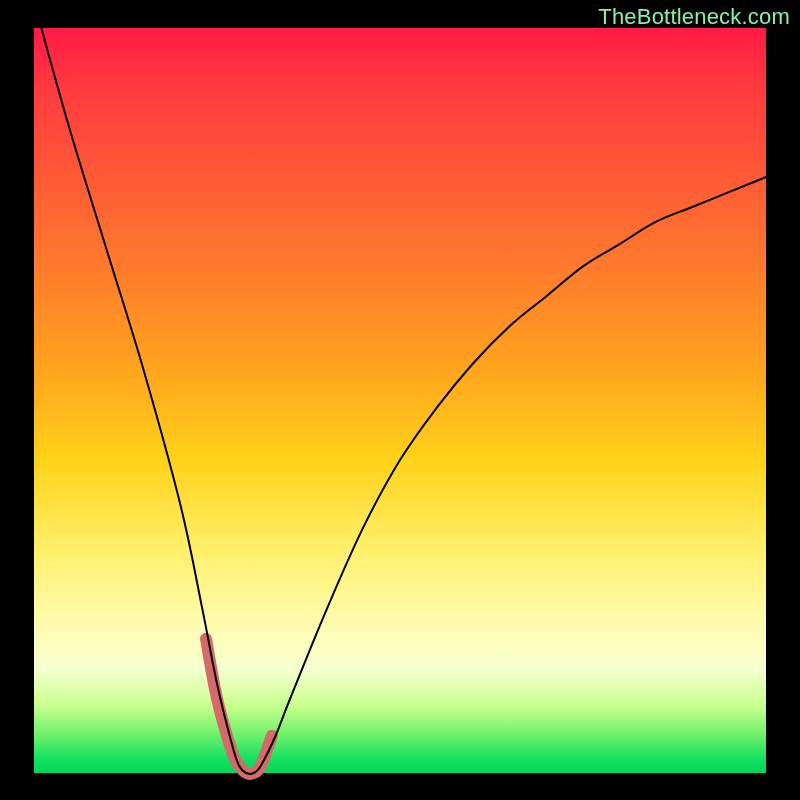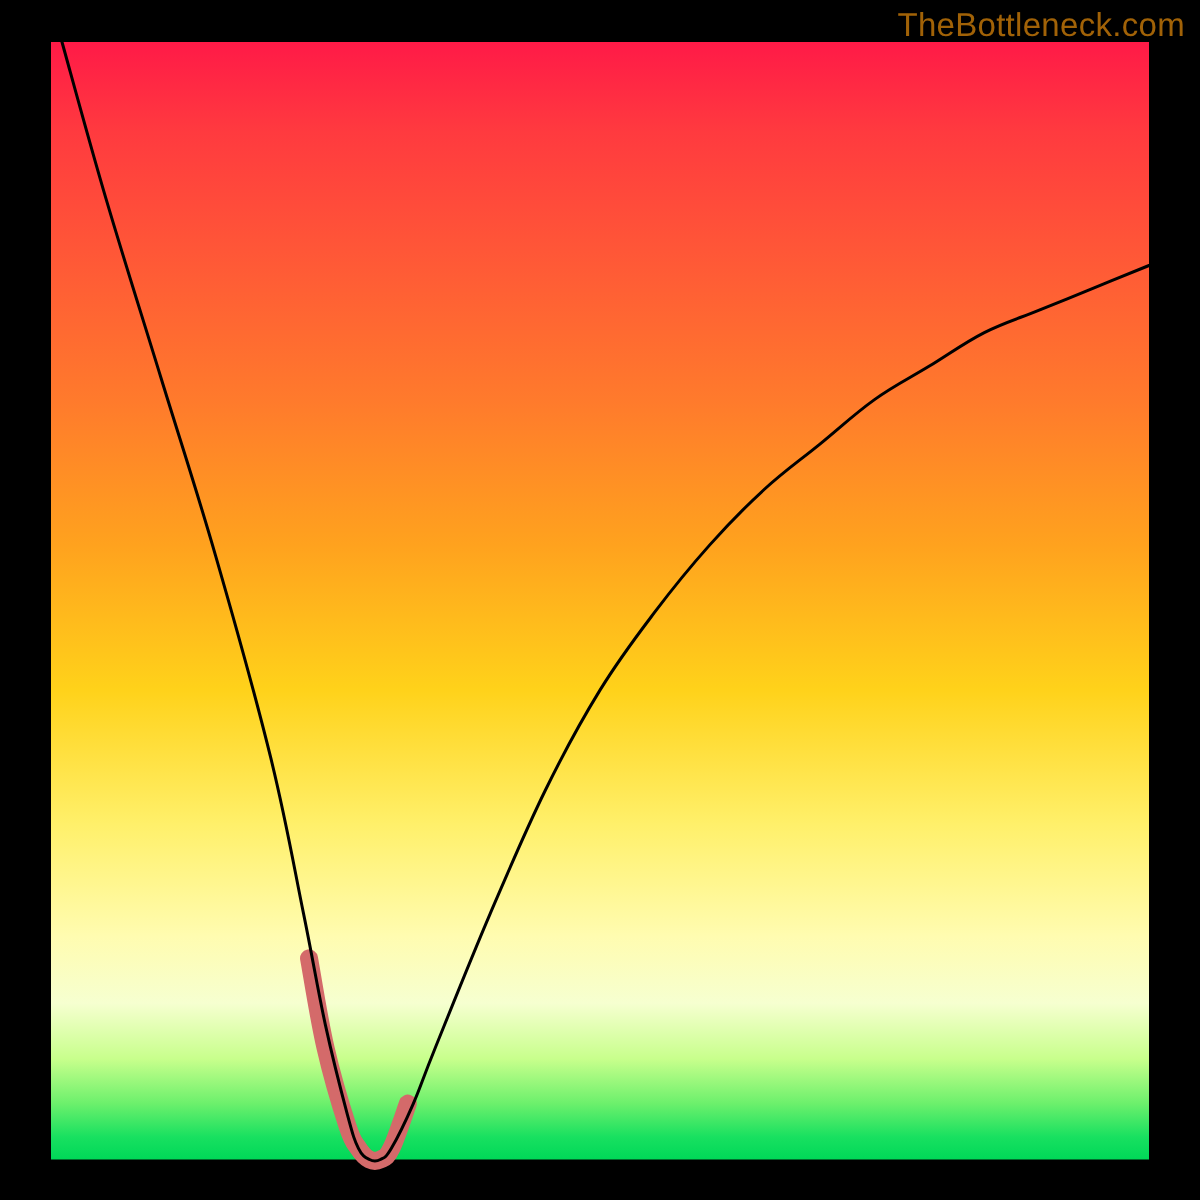--- a/index.html
+++ b/index.html
@@ -40,21 +40,21 @@
       #c8ff8c 91%,
       #6cf06c 95%,
       #18e060 98%,
       #00d858 100%
     );
   }
   .watermark {
     position: absolute;
     top: 4px;
     right: 10px;
-    color: #a16207;
+    color: #86efac;
     font-size: 22px;
     letter-spacing: 0.2px;
     user-select: none;
   }
   svg.curve {
     position: absolute;
     left: 0;
     top: 0;
     width: 732px;
     height: 745px;

